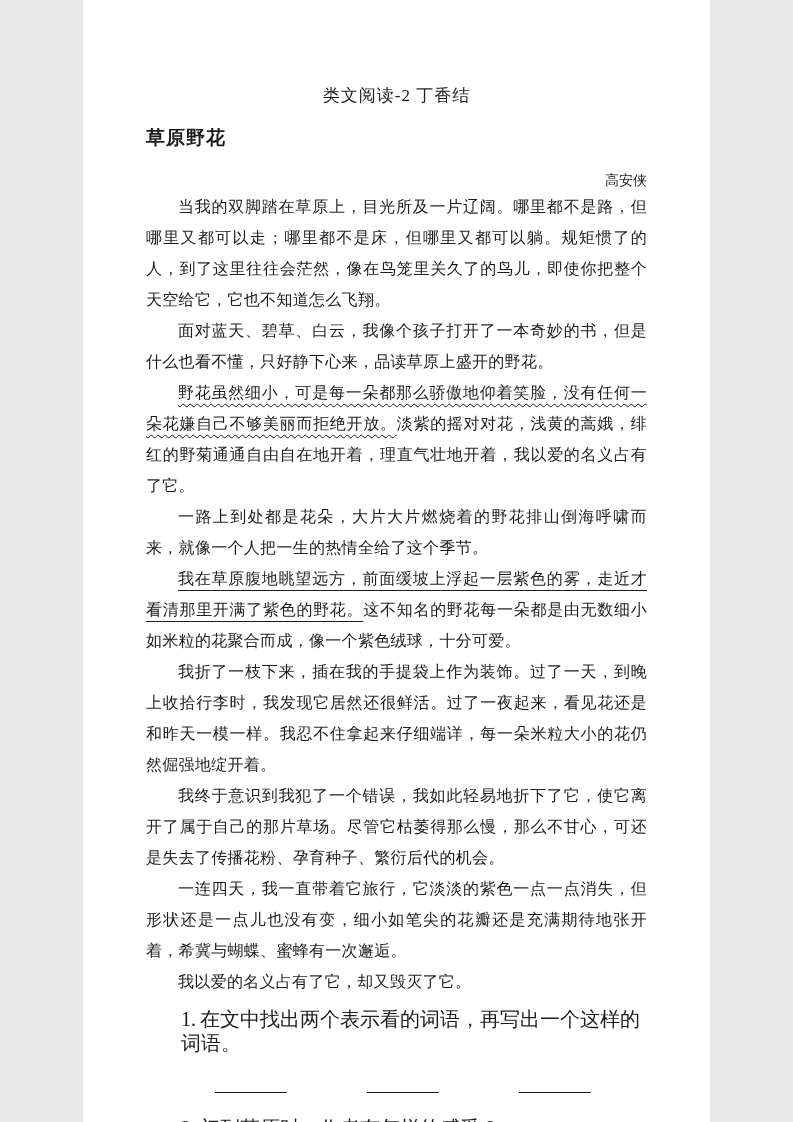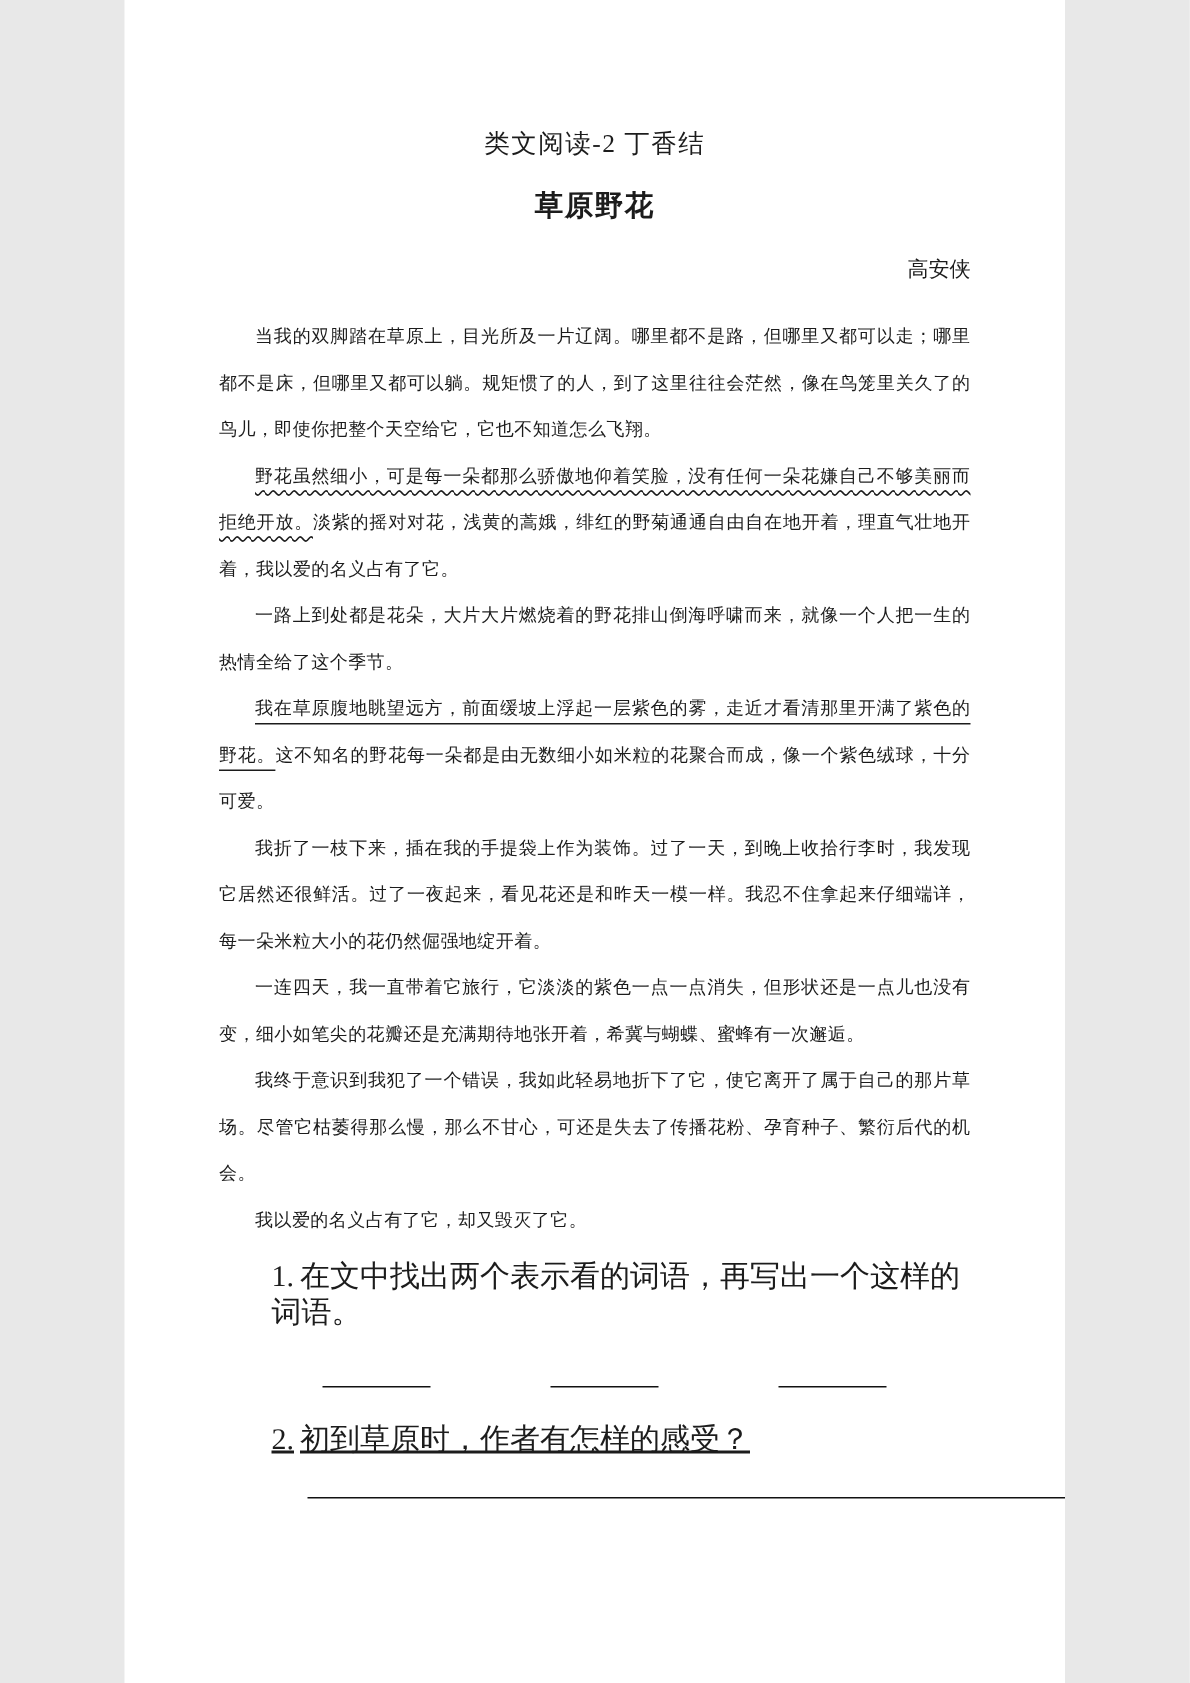--- a/index.html
+++ b/index.html
@@ -19,38 +19,37 @@
 
   .lesson-title {
     text-align: center;
     font-size: 17px;
     font-weight: 400;
     letter-spacing: 1px;
     line-height: 24px;
   }
 
   .essay-title {
-    text-align: center;
+    text-align: left;
     font-size: 19px;
     font-weight: 700;
     letter-spacing: 1px;
     margin-top: 17px;
     line-height: 26px;
   }
 
   .essay-author {
     text-align: right;
     font-size: 14px;
     margin-top: 20px;
     line-height: 20px;
   }
 
   .essay-body {
-    margin-top: 18px;
-    font-size: 12px;
+    font-size: 16px;
     line-height: 31px;
     text-align: justify;
     letter-spacing: 0.3px;
   }
 
   .essay-body p {
     text-indent: 2em;
     margin: 0;
   }
 
@@ -112,26 +111,27 @@
 <div class="page">
 
   <div class="lesson-title">类文阅读-2 丁香结</div>
 
   <div class="essay-title">草原野花</div>
 
   <div class="essay-author">高安侠</div>
 
   <div class="essay-body">
     <p><span>当我的双脚踏在草原上，目光所及一片辽阔。哪里都不是路，但哪里又都可以走；哪里都不是床，但哪里又都可以躺。规矩惯了的人，到了这里往往会茫然，像在鸟笼里关久了的鸟儿，即使你把整个天空给它，它也不知道怎么飞翔。</span></p>
+    <p><span>面对蓝天、碧草、白云，我像个孩子打开了一本奇妙的书，但是什么也看不懂，只好静下心来，品读草原上盛开的野花。</span></p>
     <p><span class="ul-wavy">野花虽然细小，可是每一朵都那么骄傲地仰着笑脸，没有任何一朵花嫌自己不够美丽而拒绝开放。</span><span>淡紫的摇对对花，浅黄的蒿娥，绯红的野菊通通自由自在地开着，理直气壮地开着，我以爱的名义占有了它。</span></p>
     <p><span>一路上到处都是花朵，大片大片燃烧着的野花排山倒海呼啸而来，就像一个人把一生的热情全给了这个季节。</span></p>
     <p><span class="ul-solid">我在草原腹地眺望远方，前面缓坡上浮起一层紫色的雾，走近才看清那里开满了紫色的野花。</span><span>这不知名的野花每一朵都是由无数细小如米粒的花聚合而成，像一个紫色绒球，十分可爱。</span></p>
     <p><span>我折了一枝下来，插在我的手提袋上作为装饰。过了一天，到晚上收拾行李时，我发现它居然还很鲜活。过了一夜起来，看见花还是和昨天一模一样。我忍不住拿起来仔细端详，每一朵米粒大小的花仍然倔强地绽开着。</span></p>
+    <p><span>我终于意识到我犯了一个错误，我如此轻易地折下了它，使它离开了属于自己的那片草场。尽管它枯萎得那么慢，那么不甘心，可还是失去了传播花粉、孕育种子、繁衍后代的机会。</span></p>
     <p><span>一连四天，我一直带着它旅行，它淡淡的紫色一点一点消失，但形状还是一点儿也没有变，细小如笔尖的花瓣还是充满期待地张开着，希冀与蝴蝶、蜜蜂有一次邂逅。</span></p>
-    <p><span>我终于意识到我犯了一个错误，我如此轻易地折下了它，使它离开了属于自己的那片草场。尽管它枯萎得那么慢，那么不甘心，可还是失去了传播花粉、孕育种子、繁衍后代的机会。</span></p>
     <p><span>我以爱的名义占有了它，却又毁灭了它。</span></p>
   </div>
 
   <div class="question question-1">
     <span class="q-num">1.</span><span>在文中找出两个表示看的词语，再写出一个这样的词语。</span>
   </div>
 
   <div class="blanks-row">
     <span class="blank-line"></span>
     <span class="blank-line"></span>

